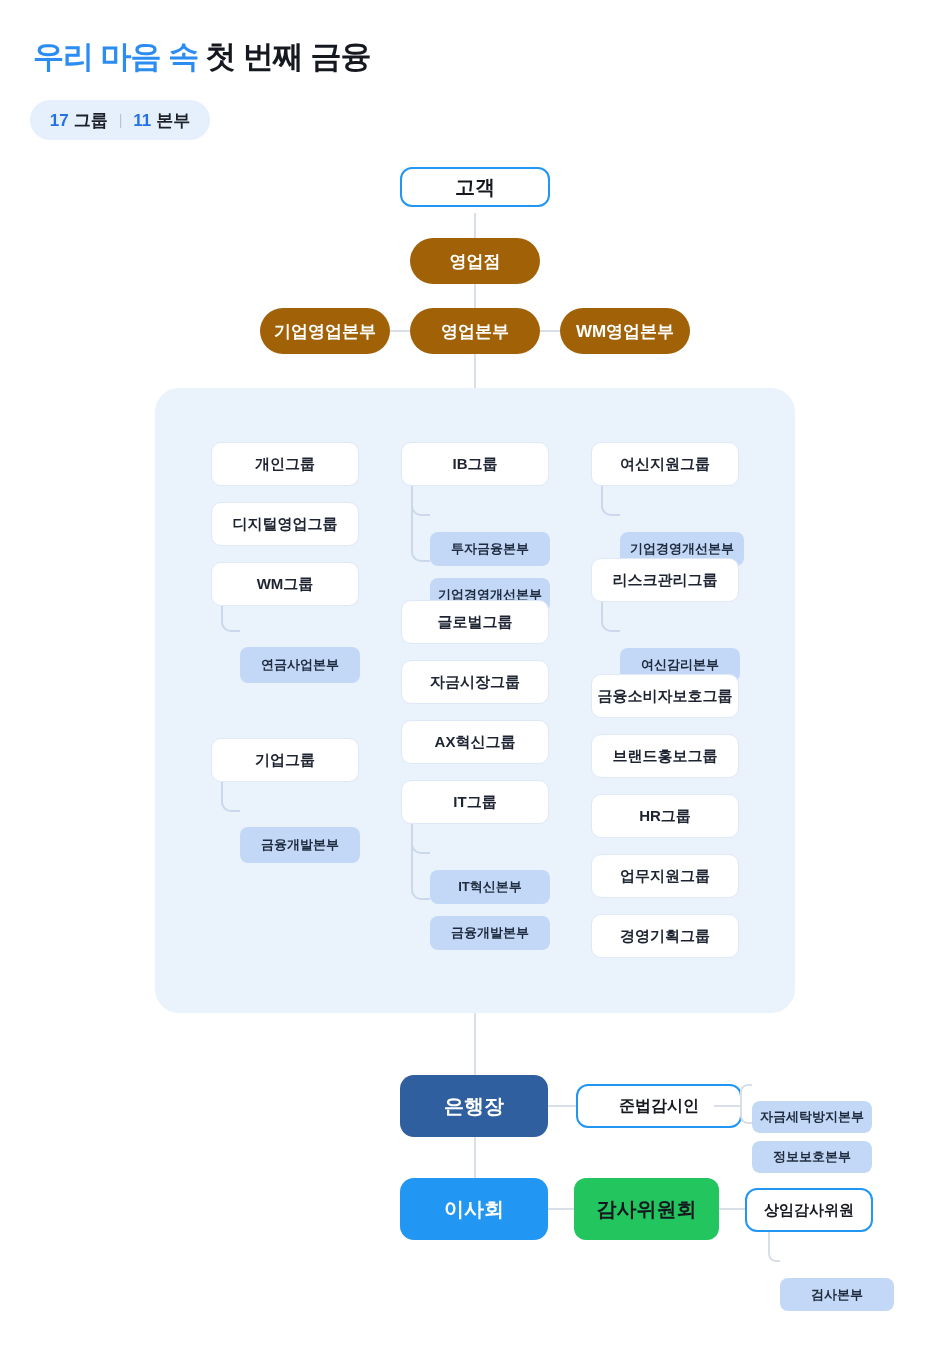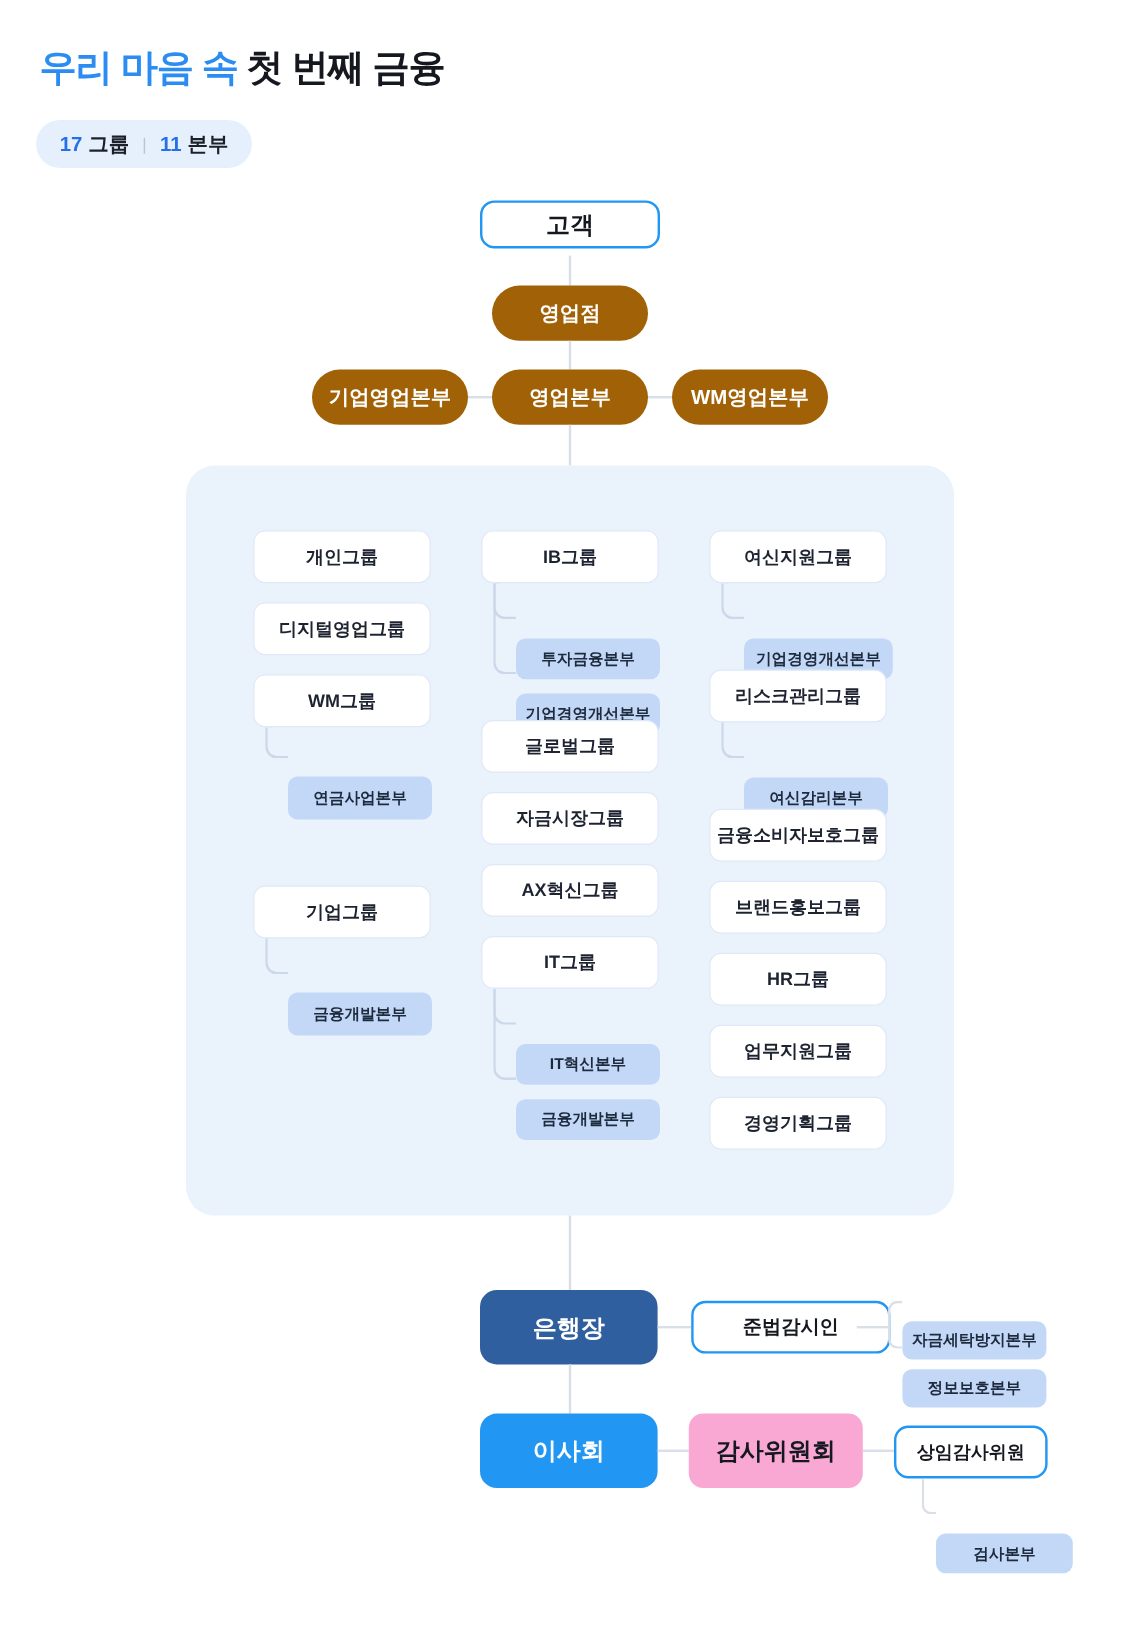--- a/index.html
+++ b/index.html
@@ -31,21 +31,21 @@
   
   .line { background: #d9dfe8; }
   .elbow { border-left: 2px solid #cbd7ea; border-bottom: 2px solid #cbd7ea; border-bottom-left-radius: 10px; }
   .elbow-gray { border-left: 2px solid #d9dfe8; border-bottom: 2px solid #d9dfe8; border-bottom-left-radius: 8px; }
   .elbow-up-gray { border-left: 2px solid #d9dfe8; border-top: 2px solid #d9dfe8; border-top-left-radius: 8px; }
 
   
   .ceo { background: #2f5f9e; border-radius: 14px; color: #ffffff; font-size: 20px; font-weight: 800; }
   .board { background: #2196f3; border-radius: 14px; color: #ffffff; font-size: 20px; font-weight: 800; }
   .outline-blue { background: #ffffff; border: 2px solid #2196f3; border-radius: 12px; color: #15181f; font-weight: 700; }
-  .audit { background: #f9a8d4; border-radius: 12px; color: #15181f; font-size: 20px; font-weight: 800; }
+  .audit { background: #22c55e; border-radius: 12px; color: #15181f; font-size: 20px; font-weight: 800; }
 </style>
 </head>
 <body>
 
 <div class="stage">
 
   <h1 class="abs title"><span class="hl">우리 마음 속</span><span>첫 번째 금융</span></h1>
 
   <div class="abs badge">
     <span class="badge-item">

